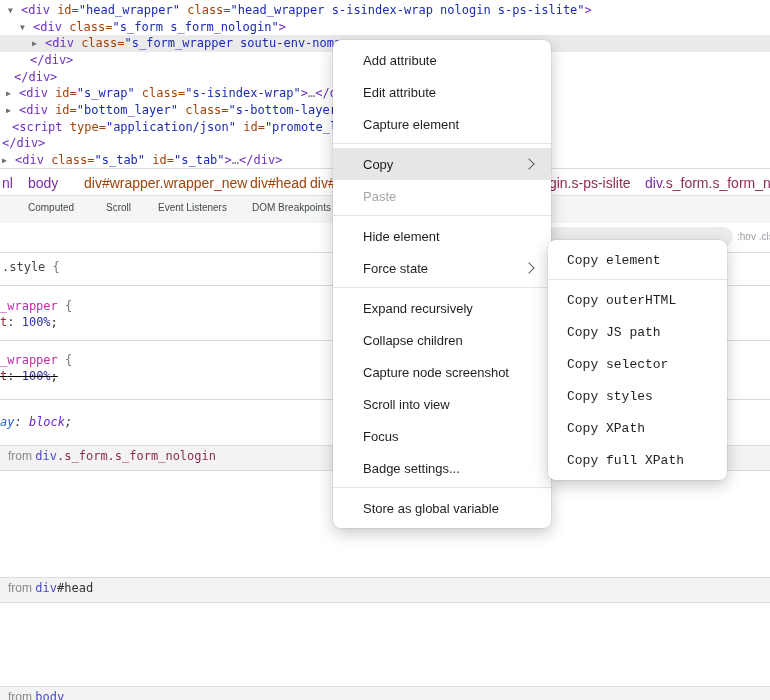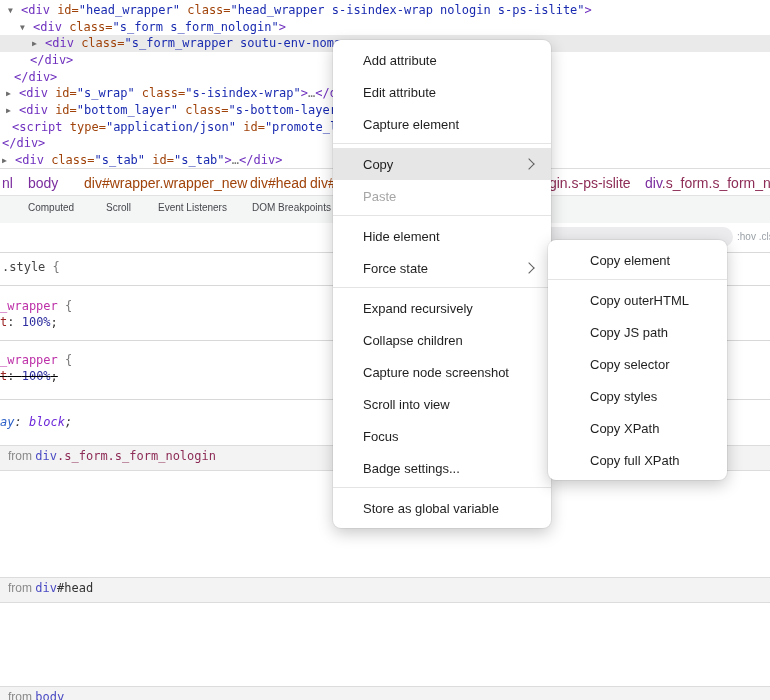--- a/index.html
+++ b/index.html
@@ -31,21 +31,21 @@
          border-bottom:1px solid #dcdcdc;white-space:pre;overflow:hidden;}
   .shead .htext{position:absolute;left:8px;top:3px;font-size:12px;}
   .shead .hmono{font-family:"DejaVu Sans Mono","Liberation Mono",monospace;}
   
   .menu{position:absolute;background:#ffffff;border-radius:8px;padding:4px 0;
         box-shadow:0 0 0 1px rgba(0,0,0,0.05),0 5px 16px rgba(0,0,0,0.22);
         font-size:13px;color:#1f1f1f;}
   #context-menu{left:333px;top:40px;width:218px;z-index:10;}
   #copy-submenu{left:548px;top:240px;width:179px;z-index:11;}
   .mi{height:32px;display:flex;align-items:center;padding:0 18px 0 30px;cursor:default;}
-  #copy-submenu .mi{padding-left:42px;}
+  #copy-submenu .mi{padding-left:19px;font-family:Liberation Mono, monospace;}
   .mi.hl{background:#e6e6e6;}
   .mi.dis{color:#a6a6a6;}
   .chev{width:7px;height:7px;border-top:1.5px solid #5f5f5f;border-right:1.5px solid #5f5f5f;
         transform:rotate(45deg);margin-left:auto;}
   .msep{border-top:1px solid #e4e4e4;margin:3px 0 4px 0;}
 </style>
 </head>
 <body>
 
 <div id="screen">

